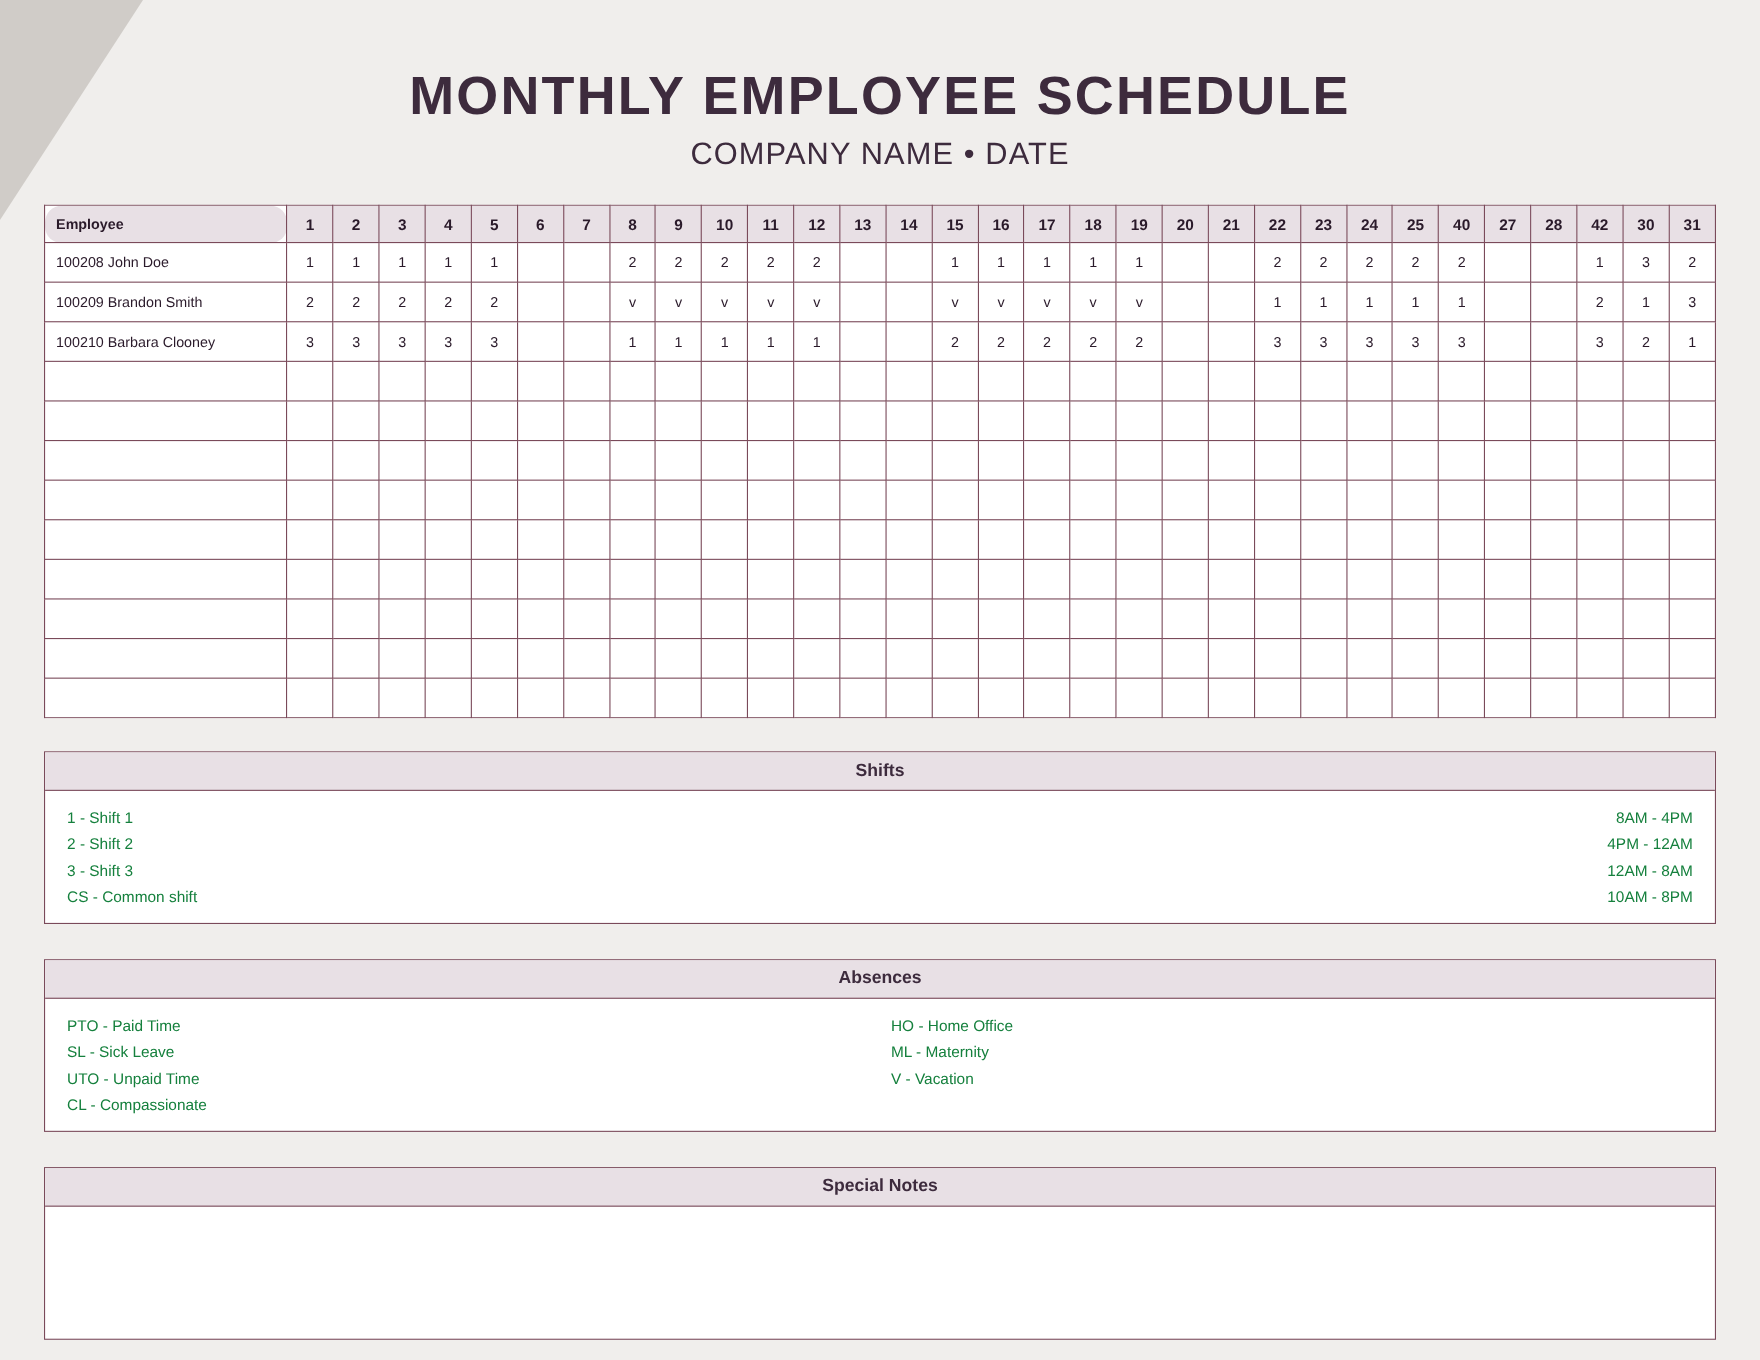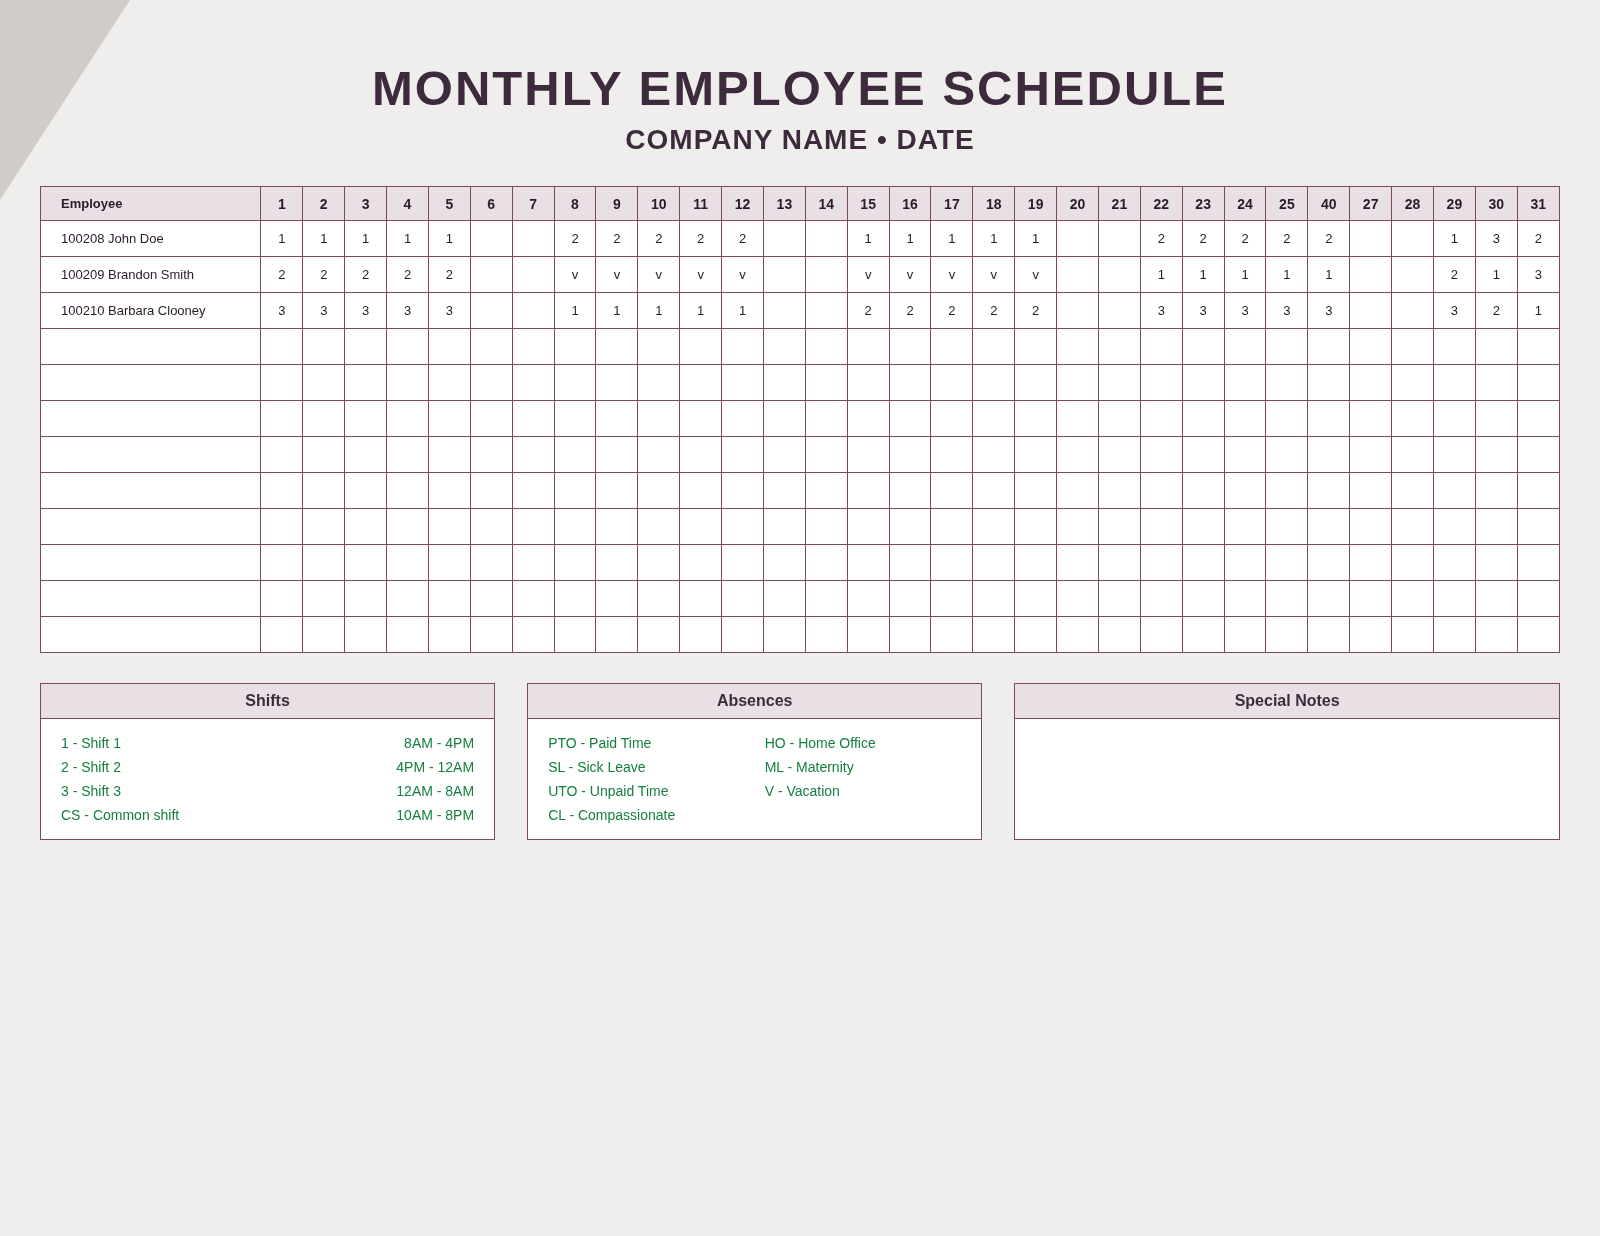--- a/index.html
+++ b/index.html
@@ -23,21 +23,21 @@
       font-size: 49px;
       font-weight: 700;
       color: #3d2b3d;
       letter-spacing: 2px;
       text-transform: uppercase;
       margin-bottom: 8px;
     }
 
     .sub-title {
       font-size: 28px;
-      font-weight: 700;
+      font-weight: 400;
       color: #3d2b3d;
       letter-spacing: 1px;
       text-transform: uppercase;
     }
 
     .schedule-table-wrapper {
       width: 100%;
       max-width: 1520px;
       margin-bottom: 30px;
       overflow-x: auto;
@@ -61,40 +61,42 @@
     }
 
     .schedule-table th {
       background: #e8e0e5;
       font-weight: 600;
       font-size: 14px;
     }
 
     .schedule-table .employee-col {
       text-align: left;
-      padding-left: 20px;
+      padding-left: 10px;
       min-width: 160px;
       width: 200px;
       font-size: 13px;
+      border-radius: 15px;
     }
 
     .schedule-table .day-col {
       min-width: 32px;
       width: 38px;
     }
 
     .schedule-table tbody tr td {
       height: 36px;
     }
 
     .bottom-section {
       display: flex;
       gap: 32px;
       width: 100%;
       max-width: 1520px;
+      flex-direction: column;
     }
 
     .bottom-box {
       border: 1.5px solid #7a4a5a;
       background: #fff;
       flex: 1;
     }
 
     .bottom-box-header {
       background: #e8e0e5;
@@ -192,21 +194,21 @@
           <th class="day-col">19</th>
           <th class="day-col">20</th>
           <th class="day-col">21</th>
           <th class="day-col">22</th>
           <th class="day-col">23</th>
           <th class="day-col">24</th>
           <th class="day-col">25</th>
           <th class="day-col">40</th>
           <th class="day-col">27</th>
           <th class="day-col">28</th>
-          <th class="day-col">29</th>
+          <th class="day-col">42</th>
           <th class="day-col">30</th>
           <th class="day-col">31</th>
         </tr>
     </thead>
     <tbody id="table-body">
     <tr>
           <td class="employee-col">100208 John Doe</td>
           <td class="day-col">1</td>
           <td class="day-col">1</td>
           <td class="day-col">1</td>

